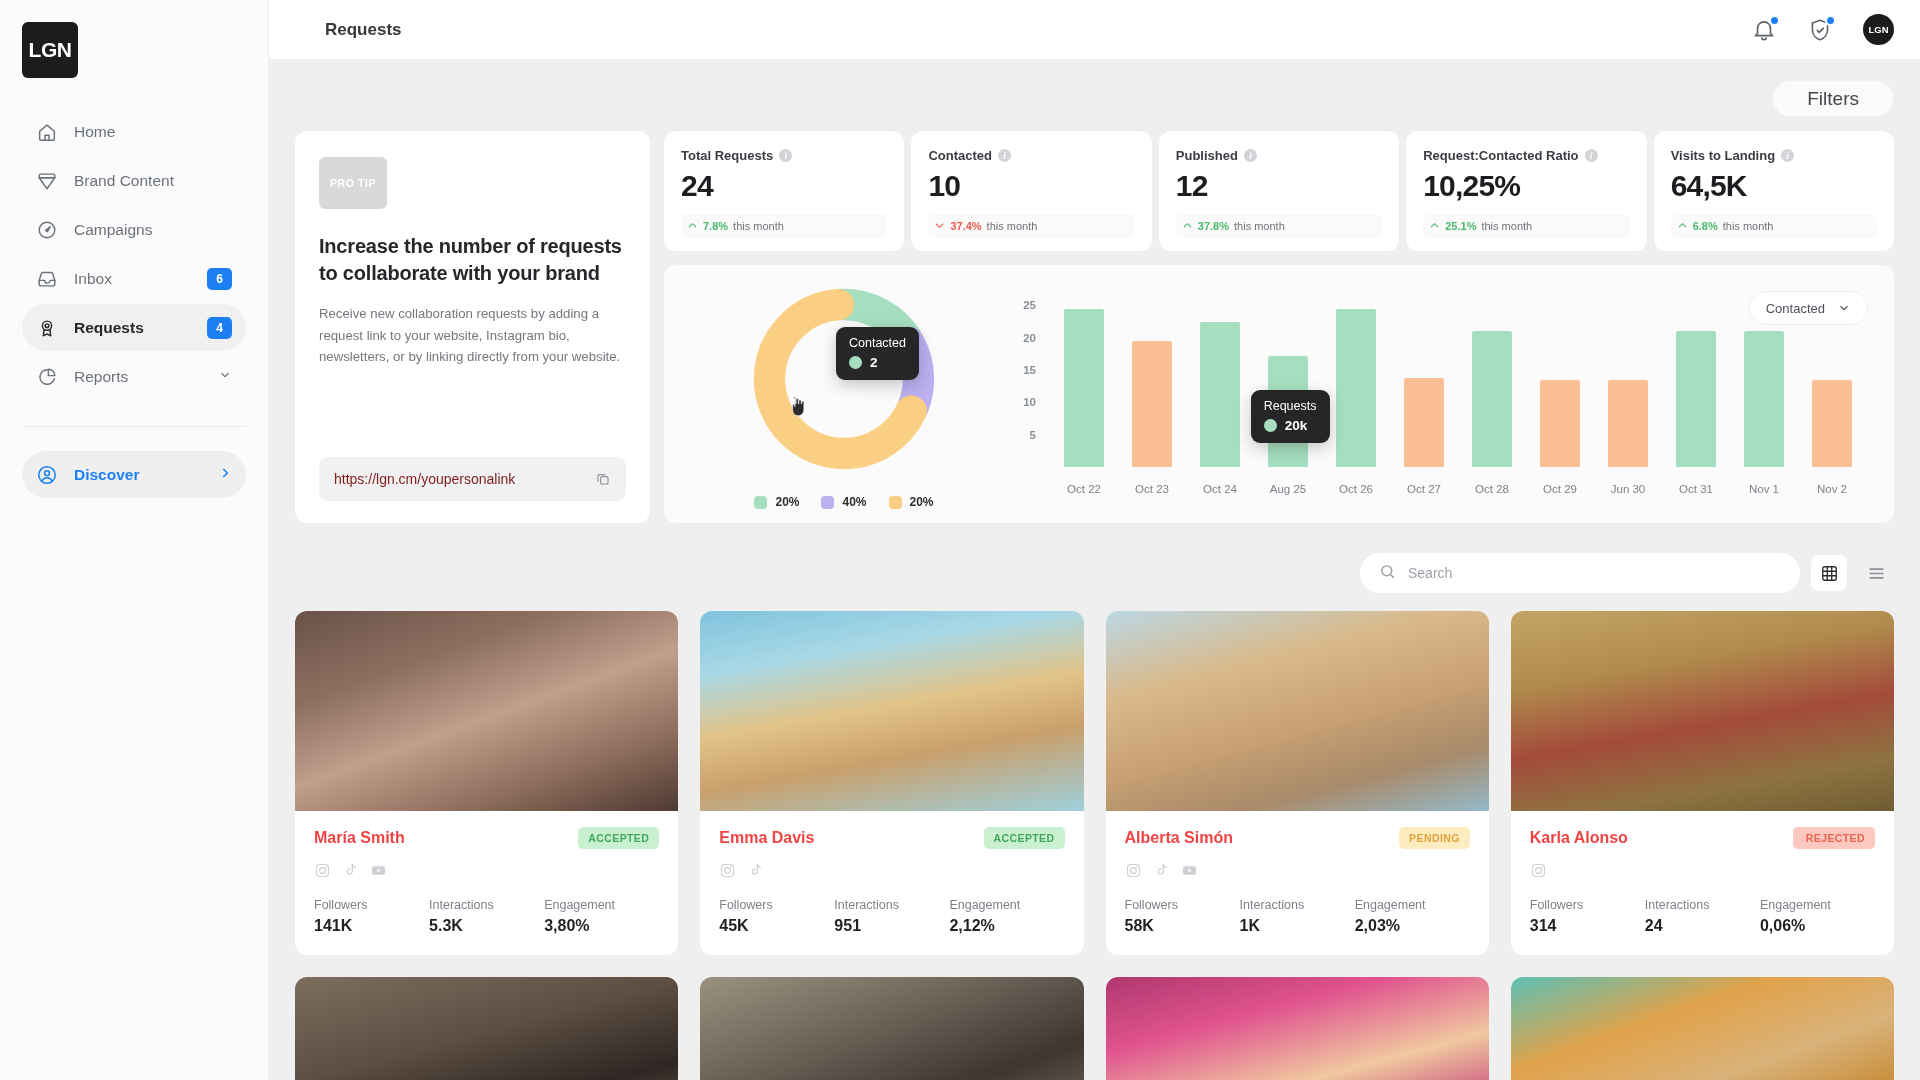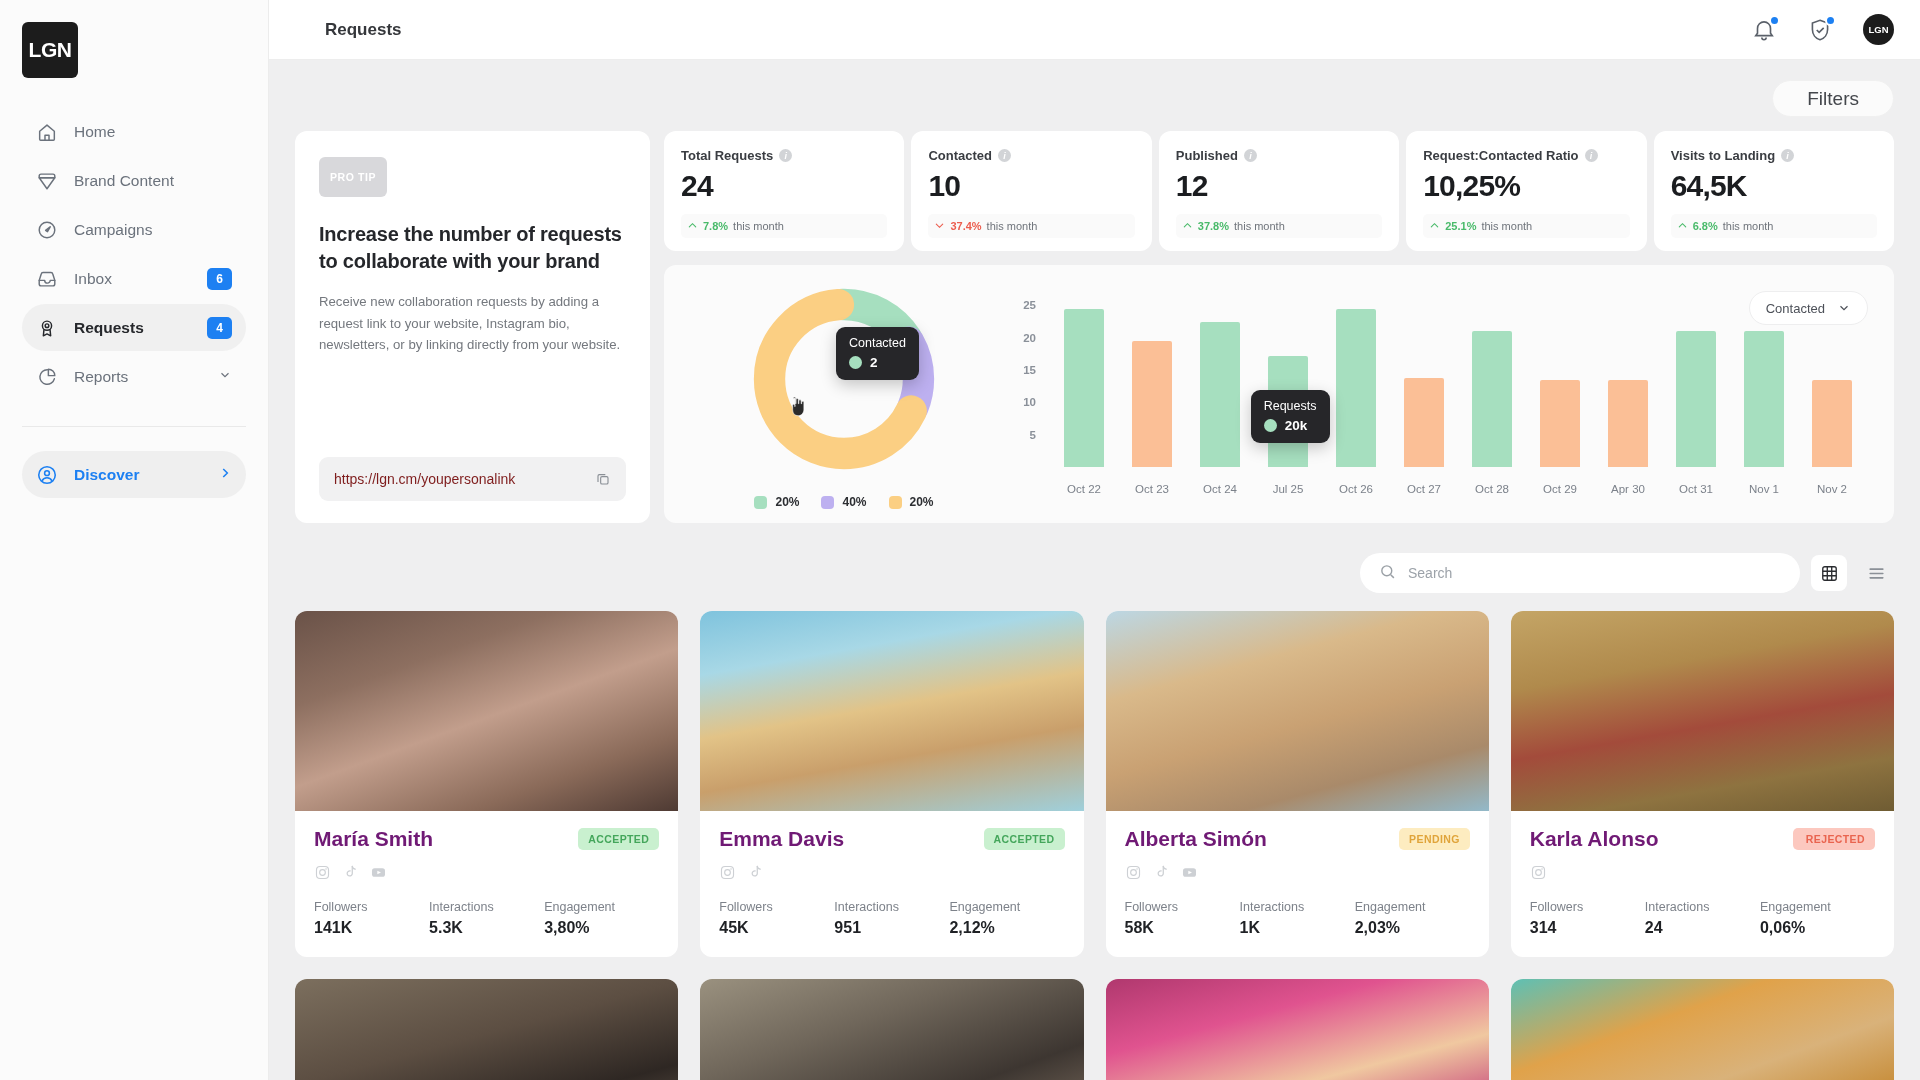--- a/index.html
+++ b/index.html
@@ -84,21 +84,21 @@
   }
 
   
   .top-grid { display: flex; gap: 14px; }
   .promo-card {
     width: 355px; flex: 0 0 355px; background: #fff; border-radius: 12px;
     padding: 26px 24px 22px 24px; display: flex; flex-direction: column;
   }
   .pro-tip {
     background: #d8d8db; color: #fff; font-size: 10.5px; font-weight: 700;
-    letter-spacing: 0.6px; border-radius: 6px; padding: 14px 11px;
+    letter-spacing: 0.6px; border-radius: 6px; padding: 20px 11px;
     align-self: flex-start;
   }
   .promo-title {
     margin-top: 24px; font-size: 20px; font-weight: 700;
     line-height: 1.33; color: #25272b; letter-spacing: -0.2px;
   }
   .promo-body { margin-top: 17px; font-size: 13.2px; line-height: 1.62; color: #74787e; }
   .promo-body + .promo-body { margin-top: 15px; }
   .link-box {
     margin-top: auto; background: #f1f1f2; border-radius: 9px; height: 44px;
@@ -202,21 +202,21 @@
   .view-btn svg { width: 19px; height: 19px; display: block; }
 
   
   .cards-grid {
     display: grid; grid-template-columns: repeat(4, 1fr); gap: 22px;
   }
   .inf-card { background: #fff; border-radius: 12px; overflow: hidden; cursor: pointer; }
   .inf-photo { height: 200px; width: 100%; position: relative; overflow: hidden; }
   .inf-body { padding: 16px 19px 20px 19px; }
   .inf-top { display: flex; align-items: center; }
-  .inf-name { font-size: 21px; font-weight: 700; color: #701a75; }
+  .inf-name { font-size: 16px; font-weight: 700; color: #ef4444; }
   .status {
     margin-left: auto; font-size: 10.5px; font-weight: 700; letter-spacing: 0.4px;
     border-radius: 5px; padding: 5px 10px;
   }
   .st-accepted { background: #c9f0cf; color: #44a65b; }
   .st-pending  { background: #fdecc0; color: #e0a43a; }
   .st-rejected { background: #fcc8bf; color: #e9644f; padding-left: 13px; }
   .socials { display: flex; gap: 11px; margin-top: 13px; color: #cdd0d4; }
   .socials svg { width: 17px; height: 17px; display: block; }
   .metrics { display: flex; margin-top: 19px; }
@@ -529,26 +529,26 @@
                   <div class="tt-row">
                     <span class="tt-dot" style="background:#a6dfbf"></span>
                     <span class="tt-val">20k</span>
                   </div>
                 </div>
               </div>
               <div class="xlabels" id="xlabels">
                   <div class="xlab">Oct 22</div>
                   <div class="xlab">Oct 23</div>
                   <div class="xlab">Oct 24</div>
-                  <div class="xlab">Jul 25</div>
+                  <div class="xlab">Aug 25</div>
                   <div class="xlab">Oct 26</div>
                   <div class="xlab">Oct 27</div>
                   <div class="xlab">Oct 28</div>
                   <div class="xlab">Oct 29</div>
-                  <div class="xlab">Apr 30</div>
+                  <div class="xlab">Jun 30</div>
                   <div class="xlab">Oct 31</div>
                   <div class="xlab">Nov 1</div>
                   <div class="xlab">Nov 2</div>
                 </div>
             </div>
 
           </div>
         </div>
       </section>
 

